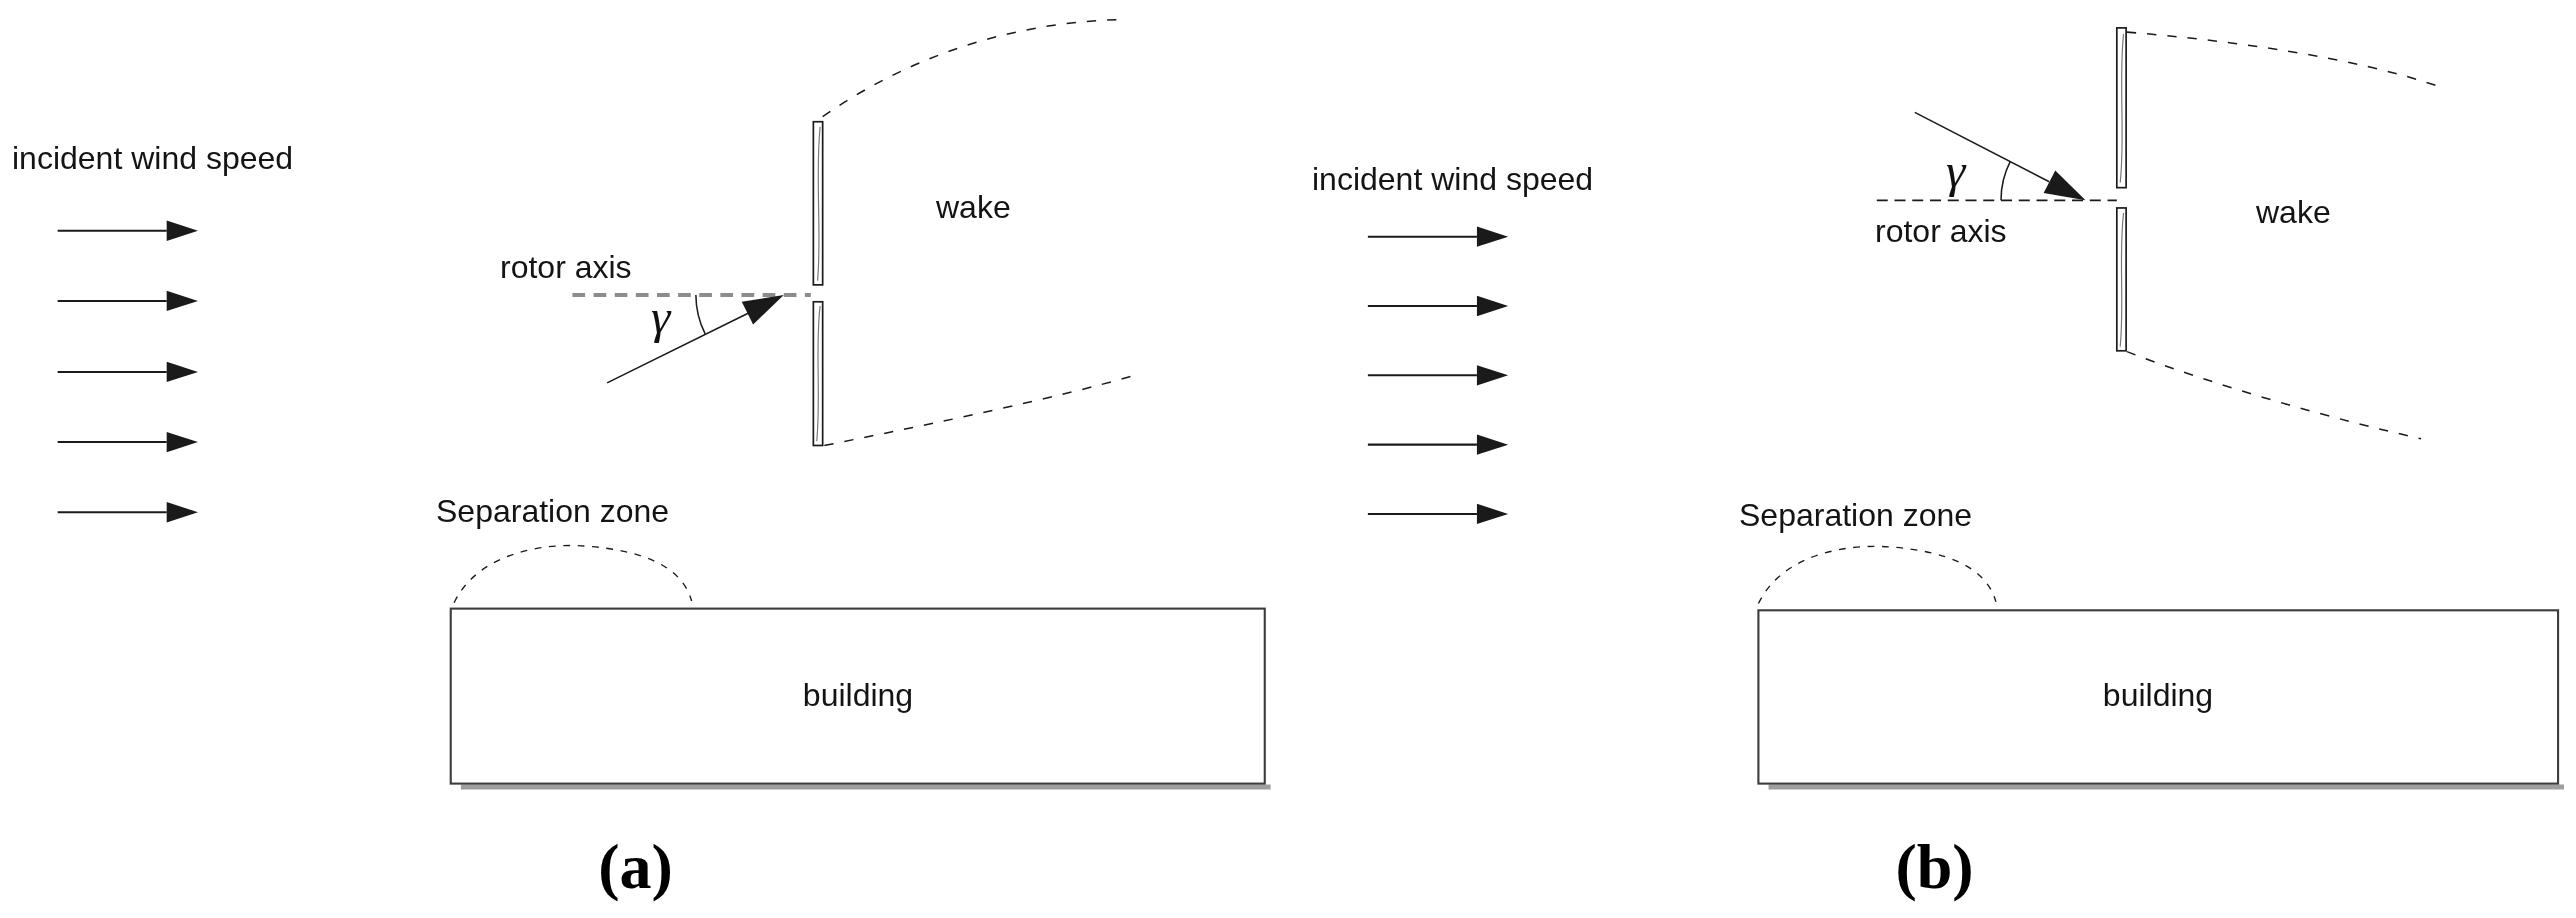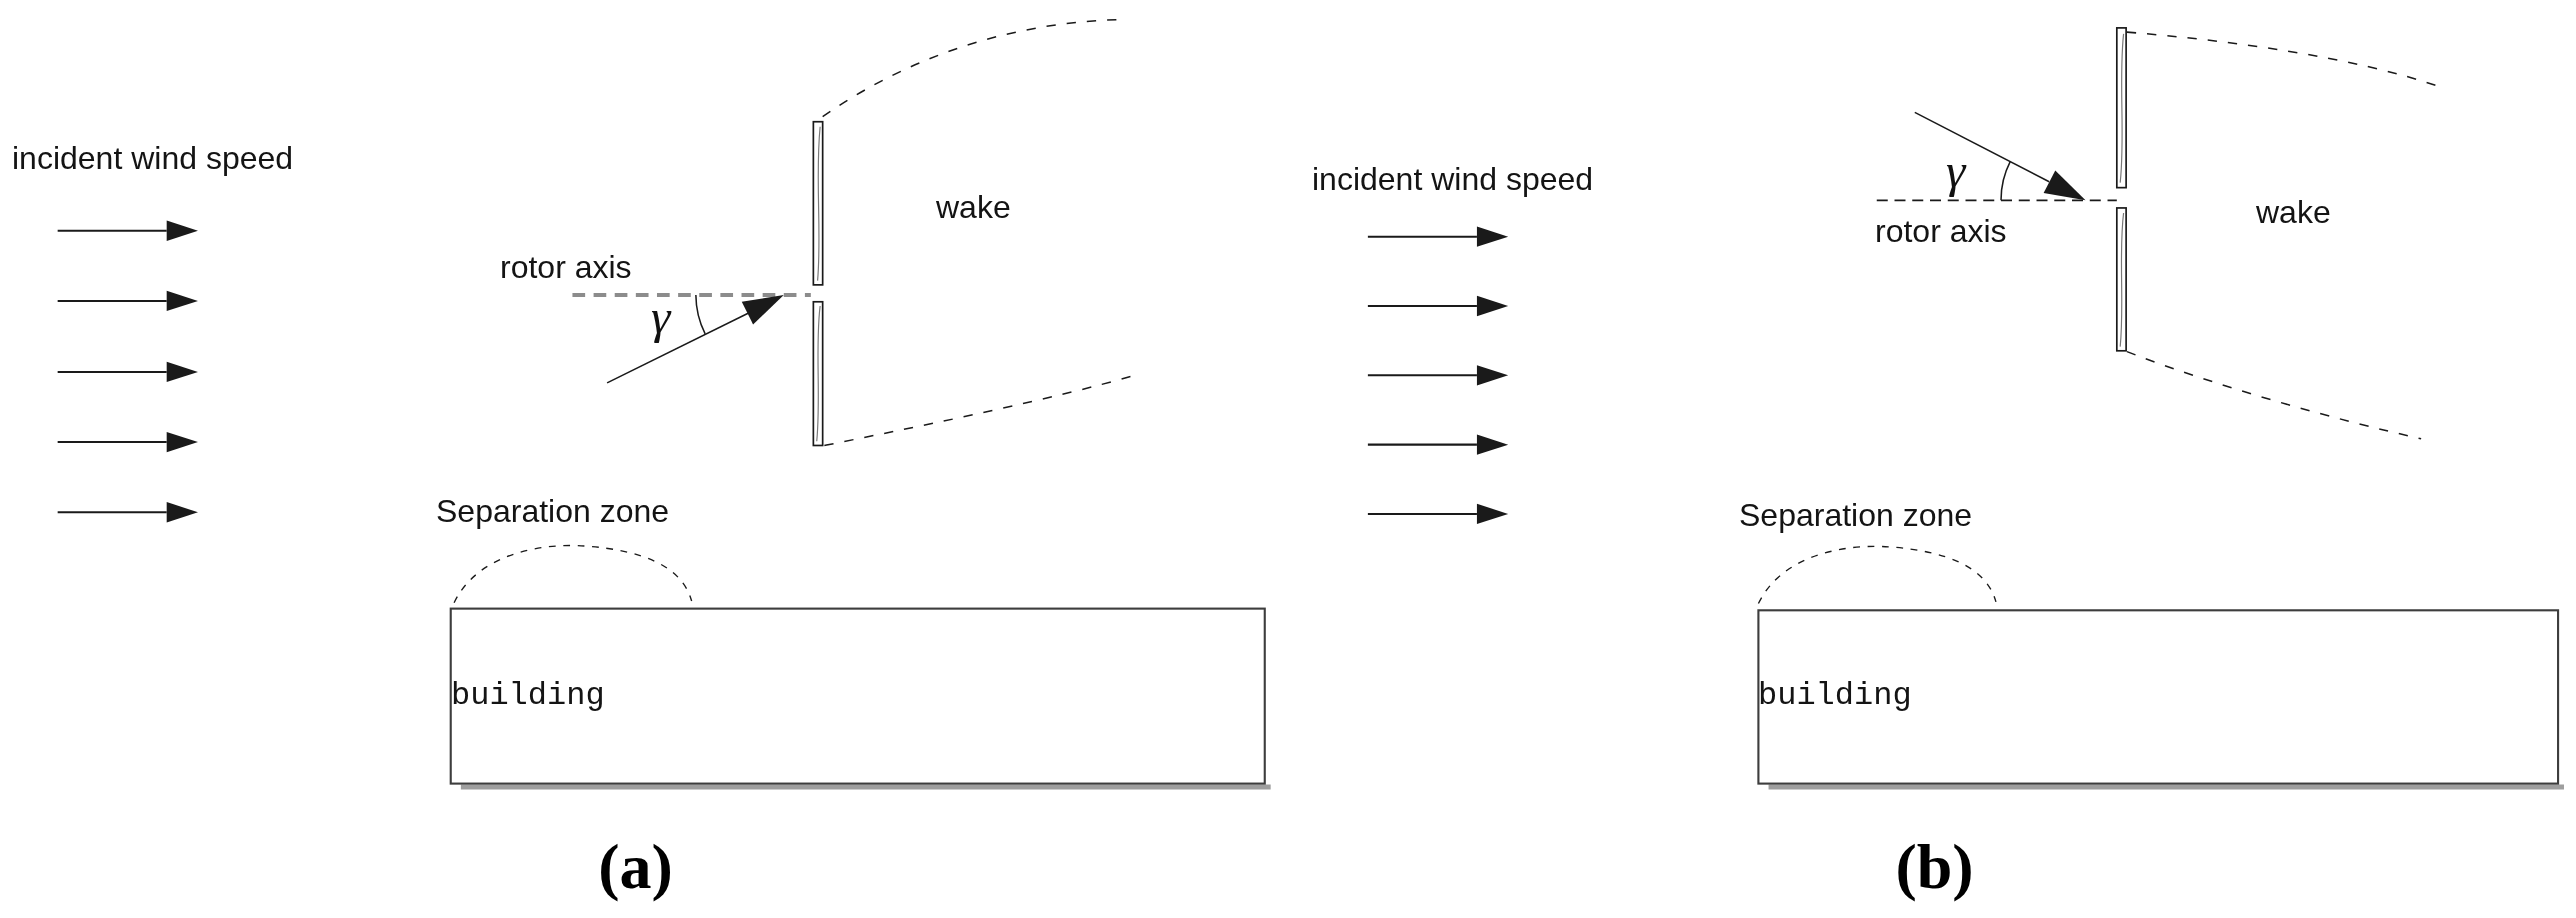--- a/index.html
+++ b/index.html
@@ -25,21 +25,21 @@
     color:#111;
   }
   .caption{
     font-family:"Liberation Serif",serif;
     font-weight:bold;
     font-size:64px;
     color:#000;
     text-align:center;
     width:135px;
   }
-  .center{text-align:left;font-family:Liberation Mono, monospace;}
+  .center{text-align:center;}
   
   .shaft{stroke:#1a1a1a;stroke-width:2.4;}
   .head{fill:#1a1a1a;stroke:none;}
   .thin{stroke:#1a1a1a;stroke-width:1.8;fill:none;}
   .axisGray{stroke:#8c8c8c;stroke-width:4.5;stroke-dasharray:15 10;fill:none;}
   .axisBlack{stroke:#1a1a1a;stroke-width:2.2;stroke-dasharray:13 8;fill:none;}
   .dashWake{stroke:#1a1a1a;stroke-width:1.8;stroke-dasharray:11 13;fill:none;}
   .dashDome{stroke:#1a1a1a;stroke-width:1.6;stroke-dasharray:8 9;fill:none;}
   .blade{fill:#ffffff;stroke:#1a1a1a;stroke-width:2;}
   .bladeCam{stroke:#777;stroke-width:1.4;fill:none;}

